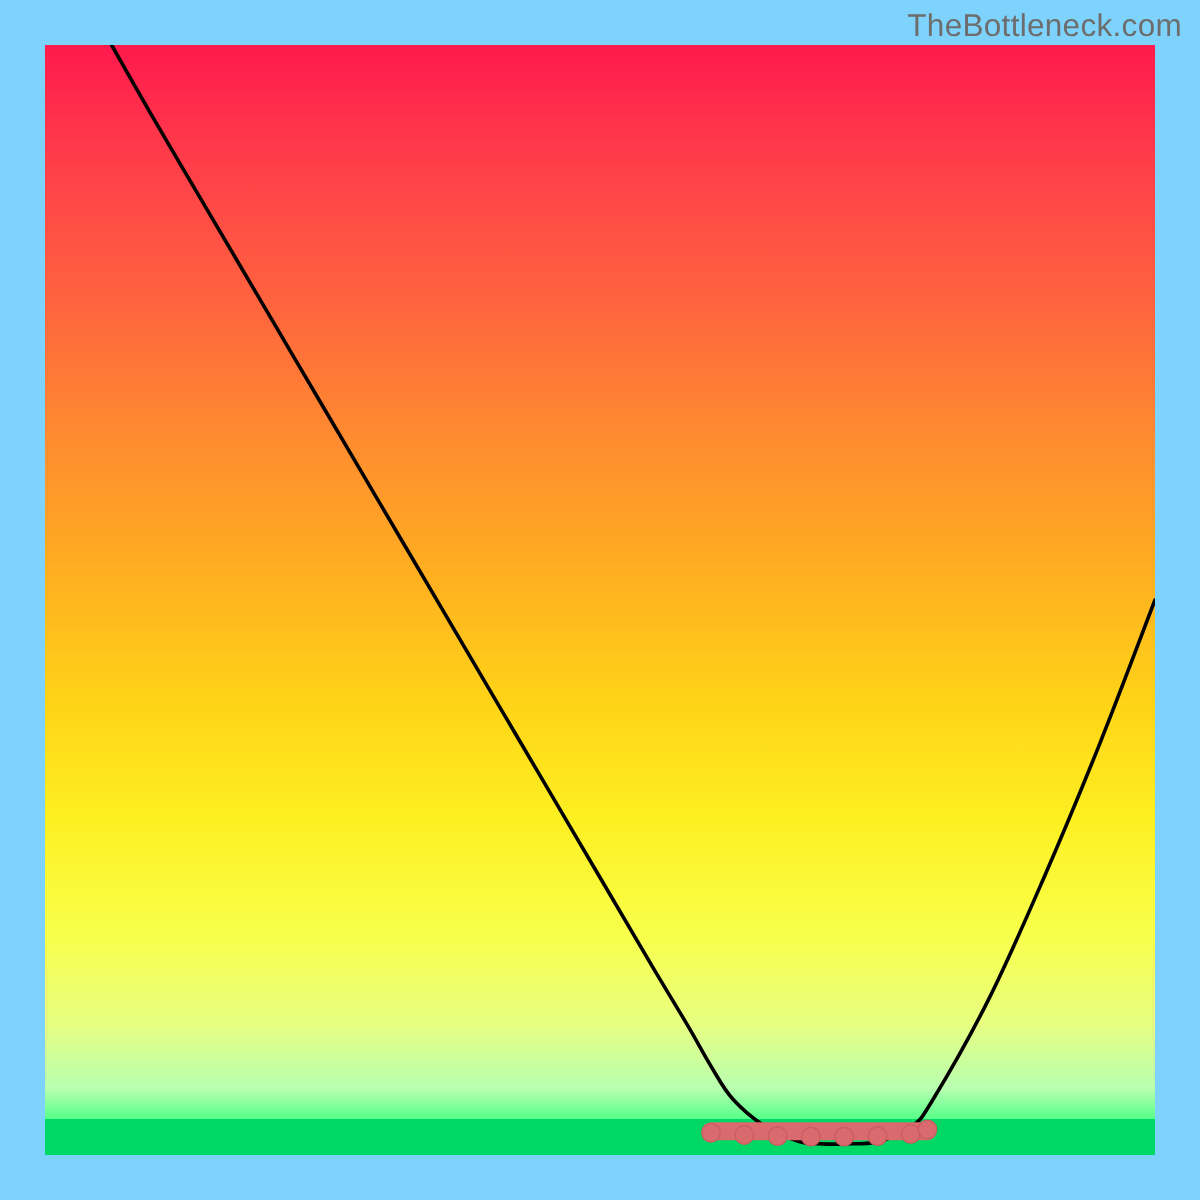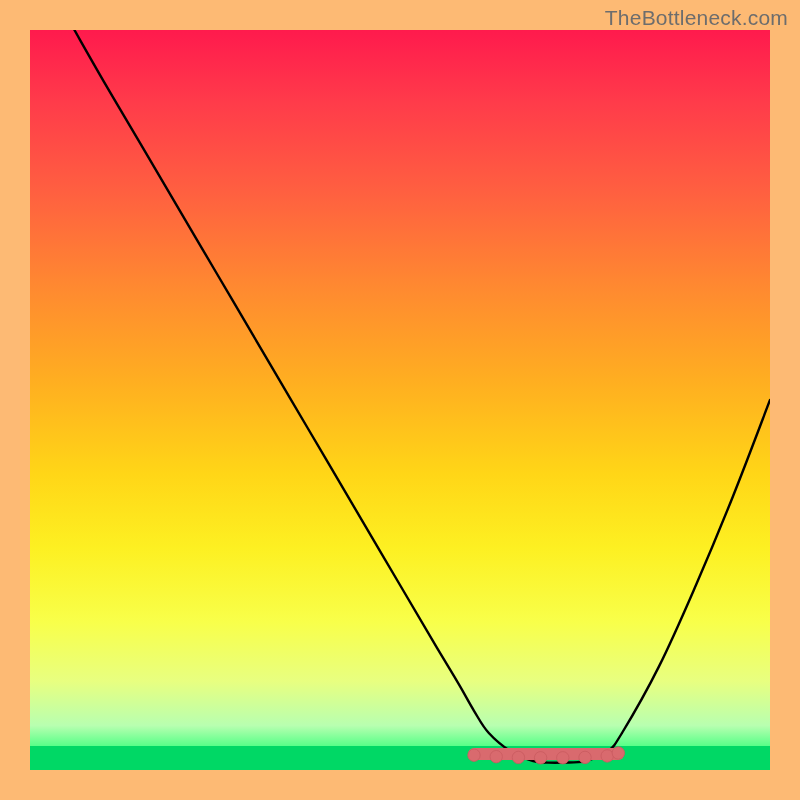--- a/index.html
+++ b/index.html
@@ -10,21 +10,21 @@
     background: #000;
     overflow: hidden;
     font-family: Arial, Helvetica, sans-serif;
   }
   .frame {
     position: absolute;
     top: 0;
     left: 0;
     width: 800px;
     height: 800px;
-    background: #fdba74;
+    background: #7dd3fc;
   }
   .plot {
     position: absolute;
     top: 30px;
     left: 30px;
     width: 740px;
     height: 740px;
     overflow: hidden;
   }
   .gradient {

